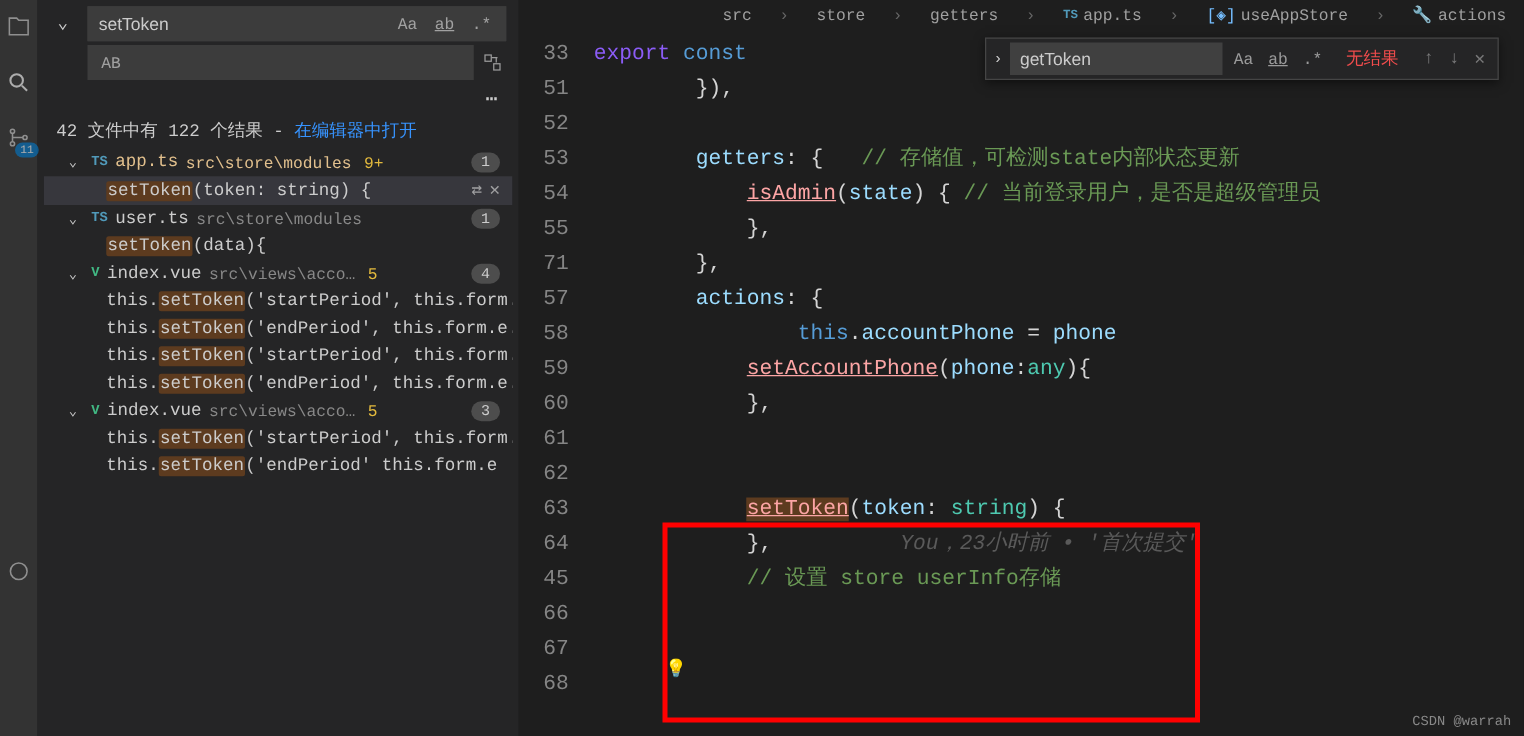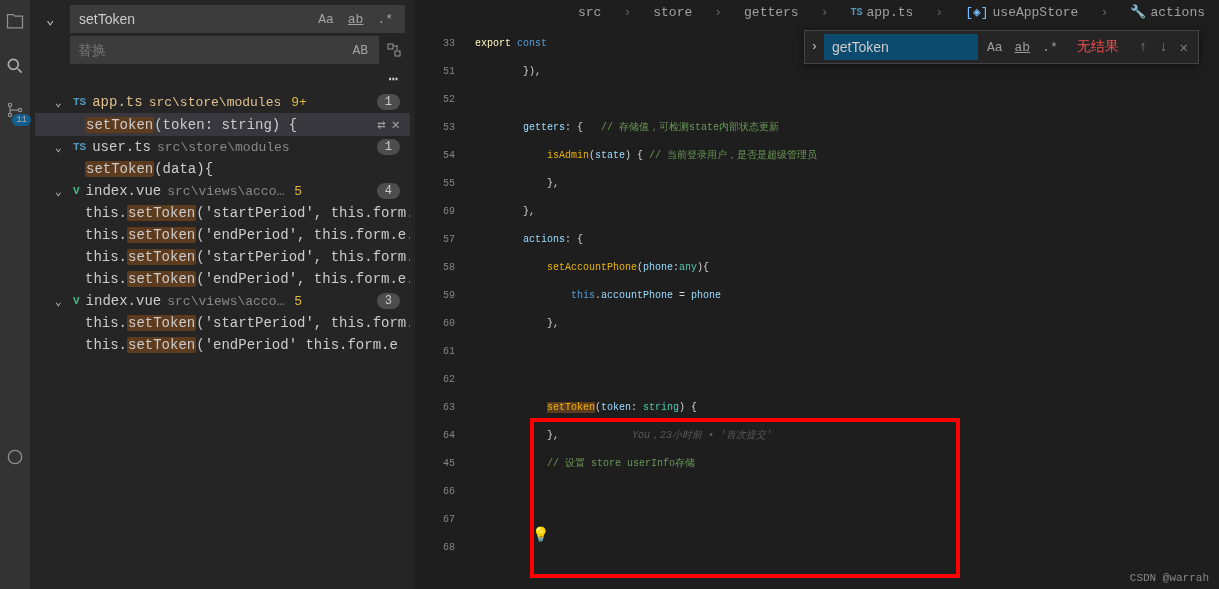--- a/index.html
+++ b/index.html
@@ -210,54 +210,54 @@
       box-shadow: 0 2px 8px rgba(0,0,0,0.5);
       z-index: 10;
     }
     .find-expand {
       padding: 0 6px;
       cursor: pointer;
       color: #ccc;
       font-size: 12px;
     }
     .find-input {
-      background: #0c4a6e;
+      background: #404040;
       border: none;
       color: #ccc;
       padding: 4px 8px;
-      width: 154px;
+      width: 170px;
       height: 26px;
       outline: none;
       font-size: 14px;
     }
     .find-opts { display: flex; gap: 6px; padding: 0 6px; align-items: center; }
     .find-result { color: #f14c4c; padding: 0 10px; font-size: 14px; }
     .find-nav { display: flex; gap: 4px; padding: 0 6px; }
     .find-nav span { cursor: pointer; opacity: 0.5; padding: 2px 4px; font-size: 14px; }
     .code-area {
       flex: 1;
       display: flex;
-      font-size: 10px;
+      font-size: 17px;
       line-height: 28px;
       position: relative;
       padding-top: 6px;
     }
     .gutter {
       width: 60px;
       text-align: right;
       padding-right: 20px;
       color: #858585;
       user-select: none;
     }
     .gutter .ln { height: 28px; }
     .code-lines { flex: 1; position: relative; }
     .code-line { height: 28px; white-space: pre; }
-    .kw { color: #fef9c3; }
+    .kw { color: #8b5cf6; }
     .kw2 { color: #569cd6; }
-    .fn { color: #eab308; }
+    .fn { color: #fca5a5; text-decoration: underline; }
     .cls { color: #4ec9b0; }
     .var { color: #9cdcfe; }
     .com { color: #6a9955; }
     .num { color: #b5cea8; }
     .op { color: #d4d4d4; }
     .err { text-decoration: underline wavy #f14c4c; }
     .hl-match { background: #5d3b1f; }
     .git-lens { color: #5a5a5a; font-style: italic; margin-left: 31px; }
     .red-box {
       position: absolute;
@@ -322,32 +322,34 @@
     <span class="search-collapse">⌄</span>
     <input class="search-input" value="setToken" style="">
     <div class="search-icons">
       <span class="search-opt">Aa</span>
       <span class="search-opt"><u>ab</u></span>
       <span class="search-opt">.*</span>
     </div>
   </div>
   <div class="replace-row">
     <div class="replace-box">
-      <input class="replace-input" placeholder="替换" style="">
       <span class="search-opt">AB</span>
     </div>
     <div class="small-icon">
       <svg width="16" height="16" viewBox="0 0 16 16">
           <rect x="2" y="2" width="5" height="5" fill="none" stroke="#ccc"></rect>
           <rect x="9" y="9" width="5" height="5" fill="none" stroke="#ccc"></rect>
           <path d="M7 4h5M11 4v4" fill="none" stroke="#ccc"></path>
         </svg>
     </div>
   </div>
   <div class="ellipsis-row">⋯</div>
+  <div class="result-summary">
+    <span>42 文件中有 122 个结果 - </span><span class="link">在编辑器中打开</span>
+  </div>
   <div class="tree" id="tree">
       <div class="tree-file">
         <span class="chev">⌄</span>
     <span class="file-icon-ts">TS</span>
     <span class="file-name active">app.ts</span>
     <span class="file-path active">src\store\modules</span>
     <span class="mod-badge">9+</span>
     <span class="count-badge">1</span>
       </div>
       <div class="tree-match selected">
@@ -435,21 +437,21 @@
     </div>
   </div>
   <div class="code-area">
     <div class="gutter" id="gutter">
         <div class="ln">33</div>
         <div class="ln">51</div>
         <div class="ln">52</div>
         <div class="ln">53</div>
         <div class="ln">54</div>
         <div class="ln">55</div>
-        <div class="ln">69</div>
+        <div class="ln">71</div>
         <div class="ln">57</div>
         <div class="ln">58</div>
         <div class="ln">59</div>
         <div class="ln">60</div>
         <div class="ln">61</div>
         <div class="ln">62</div>
         <div class="ln">63</div>
         <div class="ln">64</div>
         <div class="ln">45</div>
         <div class="ln">66</div>
@@ -458,22 +460,22 @@
       </div>
     <div class="code-lines" id="codelines">
         <div class="code-line"><span class="kw">export</span> <span class="kw2">const</span></div>
         <div class="code-line">        <span class="op">}),</span></div>
         <div class="code-line"></div>
         <div class="code-line">        <span class="var">getters</span><span class="op">: {</span>   <span class="com">// 存储值，可检测state内部状态更新</span></div>
         <div class="code-line">            <span class="fn">isAdmin</span><span class="op">(</span><span class="var">state</span><span class="op">) {</span> <span class="com">// 当前登录用户，是否是超级管理员</span></div>
         <div class="code-line">            <span class="op">},</span></div>
         <div class="code-line">        <span class="op">},</span></div>
         <div class="code-line">        <span class="var">actions</span><span class="op">: {</span></div>
+        <div class="code-line">                <span class="kw2">this</span><span class="op">.</span><span class="var">accountPhone</span> <span class="op">=</span> <span class="var">phone</span></div>
         <div class="code-line">            <span class="fn">setAccountPhone</span><span class="op">(</span><span class="var">phone</span><span class="op">:</span><span class="cls">any</span><span class="op">){</span></div>
-        <div class="code-line">                <span class="kw2">this</span><span class="op">.</span><span class="var">accountPhone</span> <span class="op">=</span> <span class="var">phone</span></div>
         <div class="code-line">            <span class="op">},</span></div>
         <div class="code-line"></div>
         <div class="code-line"></div>
         <div class="code-line">            <span class="fn hl-match">setToken</span><span class="op">(</span><span class="var">token</span><span class="op">:</span> <span class="cls">string</span><span class="op">) {</span></div>
         <div class="code-line">            <span class="op">},</span>       <span class="git-lens">You，23小时前 • '首次提交'</span></div>
         <div class="code-line">            <span class="com">// 设置 store userInfo存储</span></div>
       </div>
   </div>
 </div>
 

